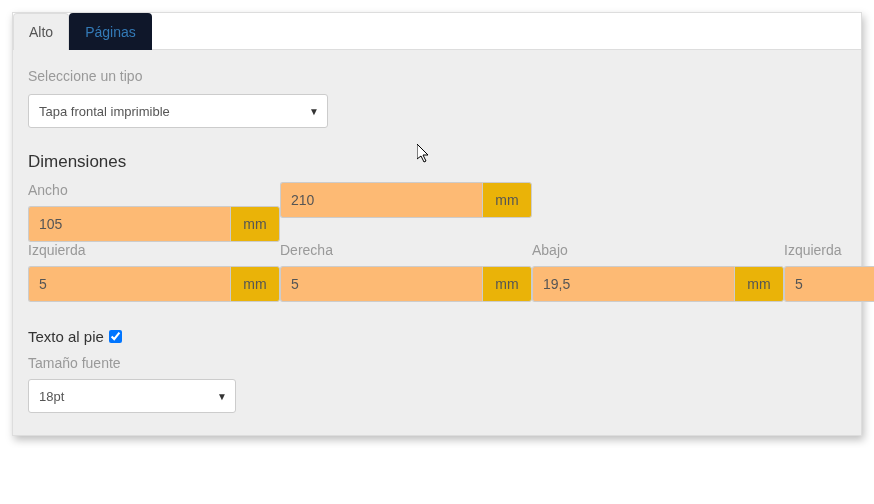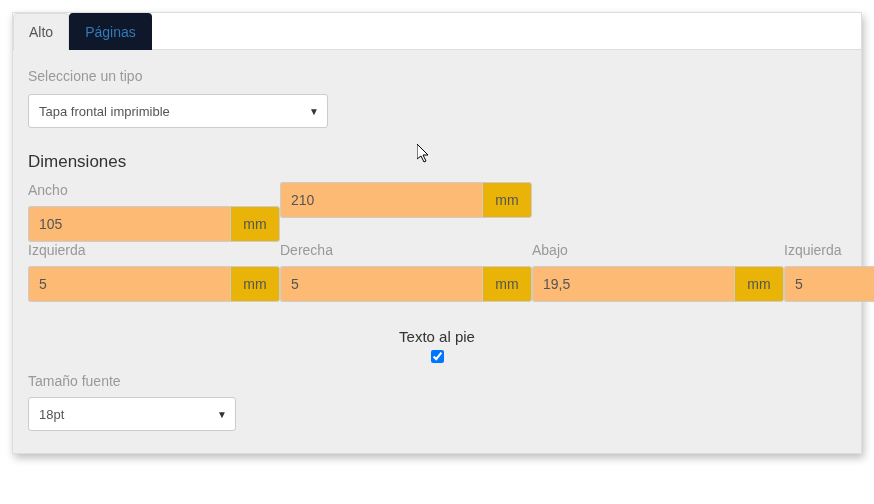--- a/index.html
+++ b/index.html
@@ -126,21 +126,20 @@
   color: #555;
   font-size: 14px;
 }
 .dim-row .field { flex: 0 0 186px; }
 .checkbox-row {
   margin-top: 26px;
   margin-bottom: 10px;
   display: flex;
   align-items: center;
   gap: 5px;
-  flex-direction: column;
 }
 .checkbox-row label {
   font-size: 15px;
   color: #333;
   font-weight: 500;
 }
 .checkbox-row input { width: 13px; height: 13px; }
 .font-select { width: 208px; }
 .cursor {
   position: absolute;

